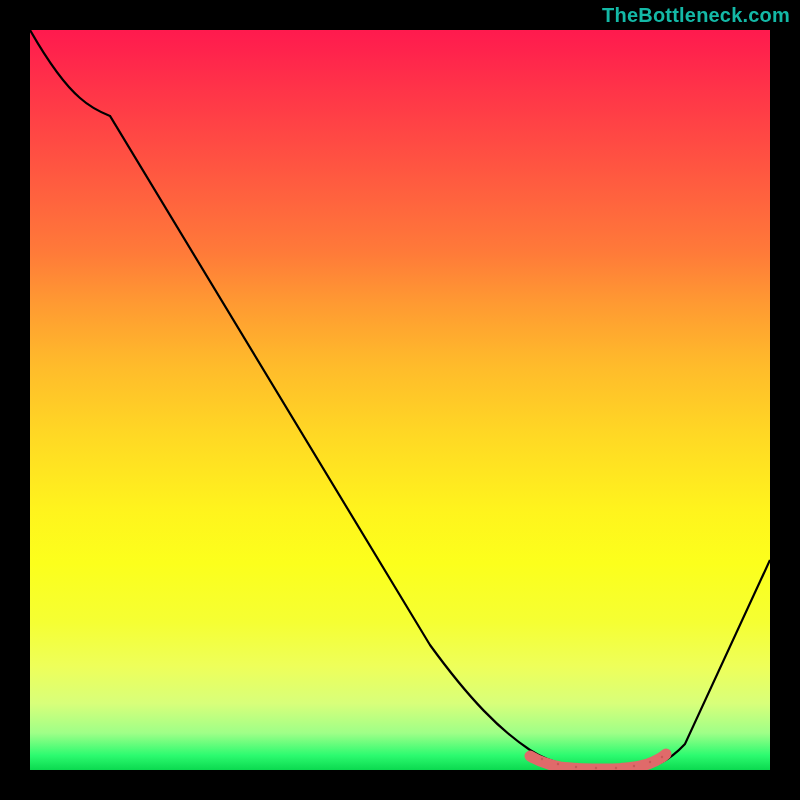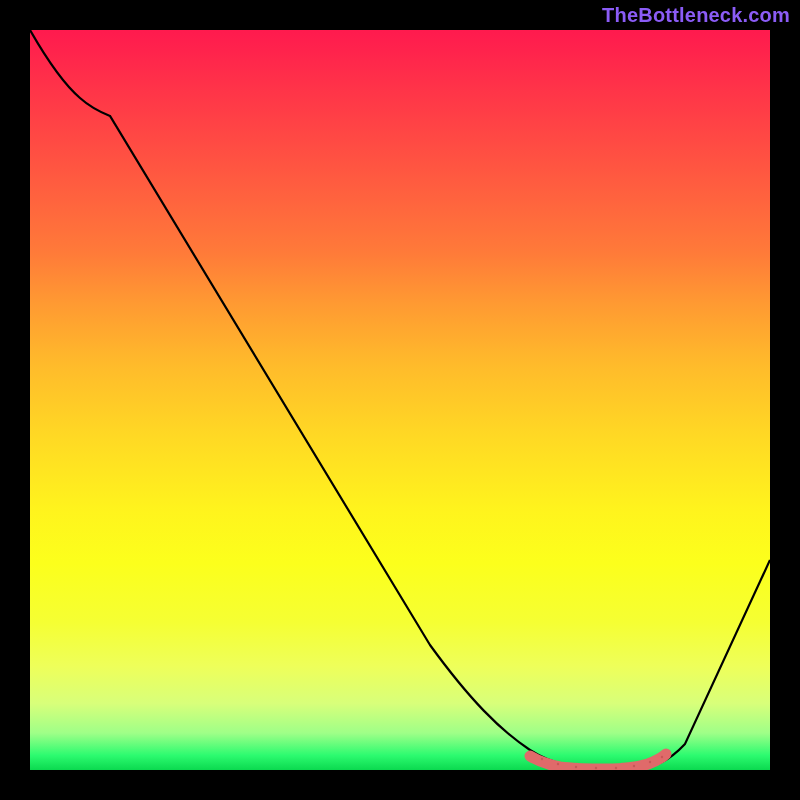--- a/index.html
+++ b/index.html
@@ -56,21 +56,21 @@
     position: absolute;
     top: 0;
     left: 0;
     width: 100%;
     height: 100%;
   }
   .watermark {
     position: absolute;
     top: 4px;
     right: 10px;
-    color: #8b5cf6;
+    color: #14b8a6;
     font-size: 20px;
     font-weight: 600;
     letter-spacing: 0.2px;
   }
 </style>
 </head>
 <body>
 
 <div class="frame">
 

